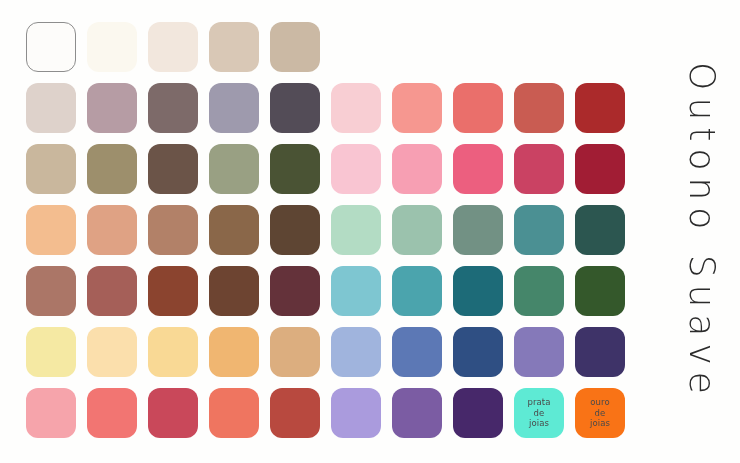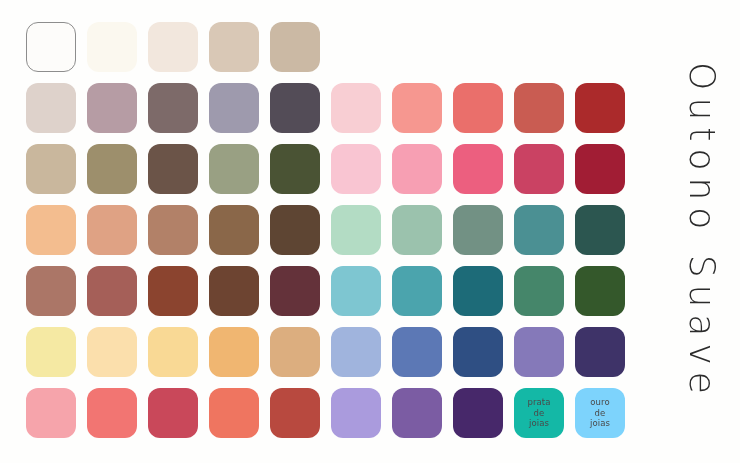--- a/index.html
+++ b/index.html
@@ -153,28 +153,28 @@
       </div>
       <div class="swatch-row" style="top: 366px;">
         <div class="swatch" title="#f6a4ab" style="left: 0px; background: rgb(246, 164, 171);"></div>
         <div class="swatch" title="#f27572" style="left: 61px; background: rgb(242, 117, 114);"></div>
         <div class="swatch" title="#c9485a" style="left: 122px; background: rgb(201, 72, 90);"></div>
         <div class="swatch" title="#ef7560" style="left: 183px; background: rgb(239, 117, 96);"></div>
         <div class="swatch" title="#b8493f" style="left: 244px; background: rgb(184, 73, 63);"></div>
         <div class="swatch" title="#aa9bdd" style="left: 305px; background: rgb(170, 155, 221);"></div>
         <div class="swatch" title="#7b5ca3" style="left: 366px; background: rgb(123, 92, 163);"></div>
         <div class="swatch" title="#47286a" style="left: 427px; background: rgb(71, 40, 106);"></div>
-        <div class="swatch" title="#dedade" style="left: 488px; background: #14b8a6;">
+        <div class="swatch" title="#dedade" style="left: 488px; background: #5eead4;">
           <div class="swatch-label" style="color: rgb(74, 74, 74);">
             <span>prata</span>
             <span>de</span>
             <span>joias</span>
           </div>
         </div>
-        <div class="swatch" title="#f9d271" style="left: 549px; background: #7dd3fc;">
+        <div class="swatch" title="#f9d271" style="left: 549px; background: #f97316;">
           <div class="swatch-label" style="color: rgb(74, 74, 74);">
             <span>ouro</span>
             <span>de</span>
             <span>joias</span>
           </div>
         </div>
       </div>
     </div>
 
   <div id="palette-title">

